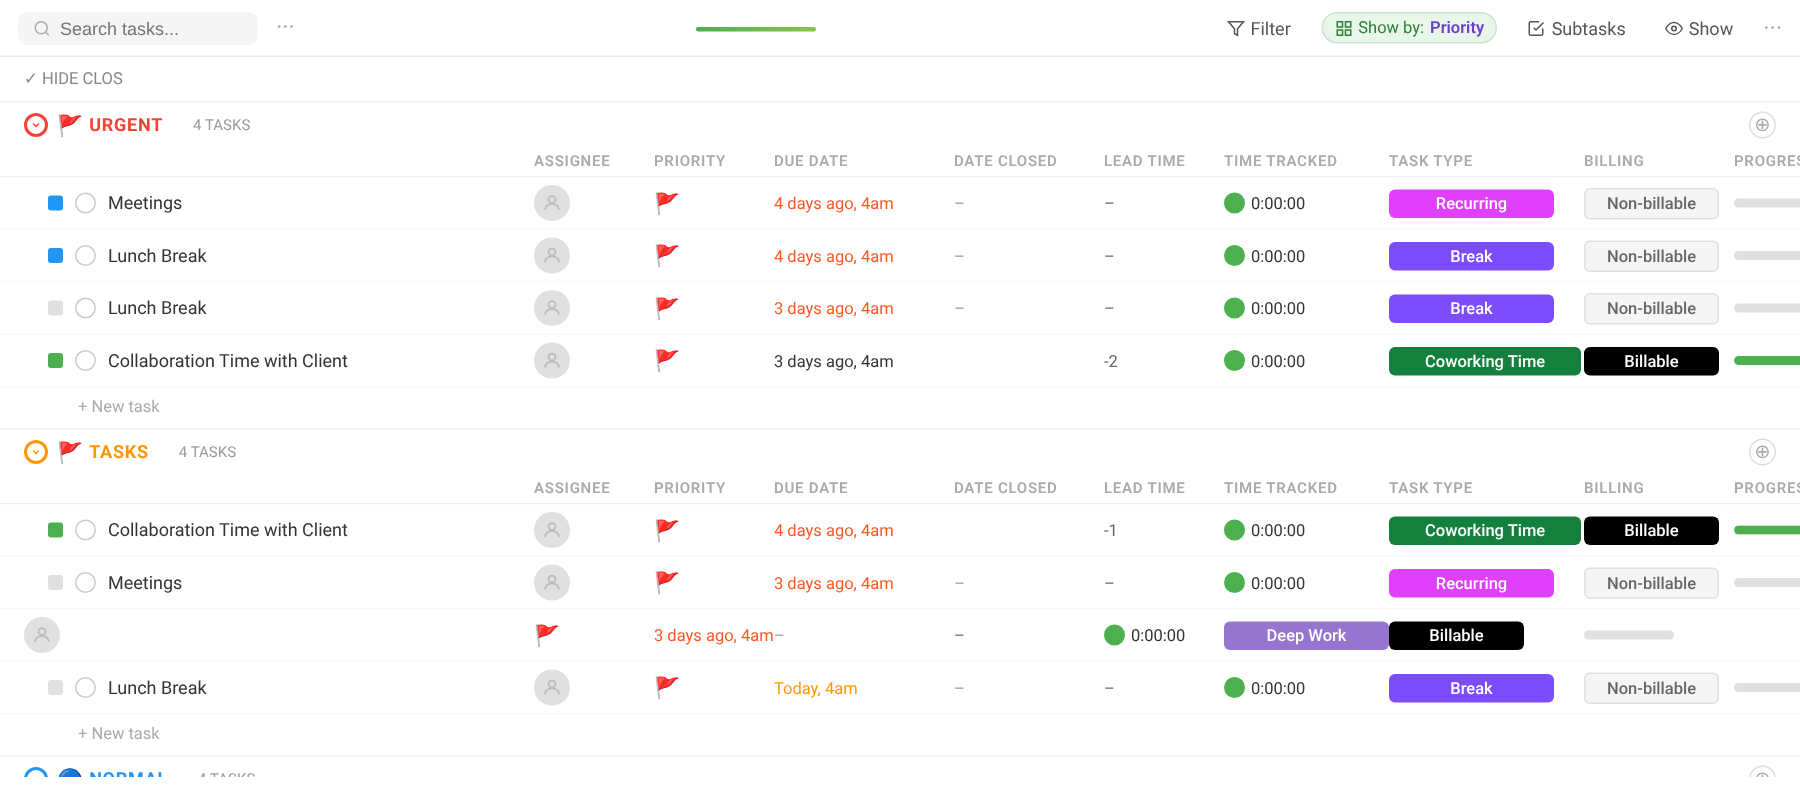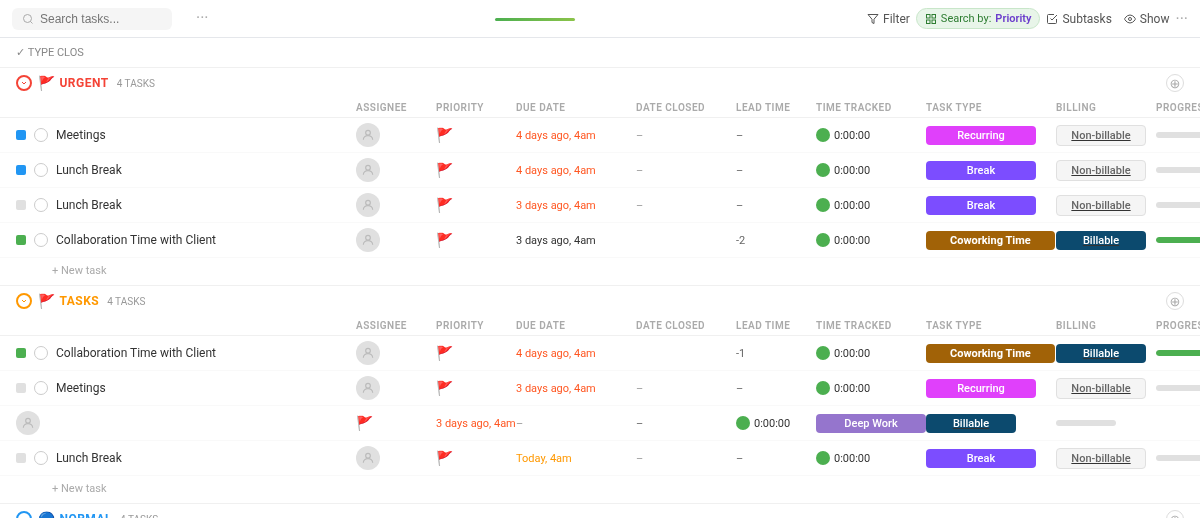--- a/index.html
+++ b/index.html
@@ -18,21 +18,21 @@
       display: flex;
       align-items: center;
       justify-content: space-between;
       padding: 6px 12px;
       border-bottom: 1px solid #e5e7eb;
       height: 38px;
       background: #fff;
     }
     .top-bar-left {
       display: flex;
-      gap: 24px;
+      gap: 12px;
     }
     .search-box {
       display: flex;
       align-items: center;
       gap: 6px;
       background: #f5f5f5;
       border-radius: 6px;
       padding: 4px 10px;
       width: 160px;
     }
@@ -40,20 +40,21 @@
       border: none;
       background: transparent;
       font-size: 12px;
       color: #999;
       outline: none;
       width: 120px;
     }
     .top-bar-right {
       display: flex;
       align-items: center;
+      gap: 14px;
     }
     .top-btn {
       display: flex;
       align-items: center;
       gap: 4px;
       font-size: 12px;
       color: #555;
       cursor: pointer;
       padding: 2px 6px;
       border-radius: 4px;
@@ -132,21 +133,21 @@
       cursor: pointer;
     }
     .section-flag {
       font-size: 14px;
       margin-right: 4px;
     }
     .section-name {
       font-size: 12px;
       font-weight: 700;
       letter-spacing: 0.5px;
-      margin-right: 8px;
+      margin-right: 20px;
     }
     .section-count {
       font-size: 10px;
       color: #999;
       font-weight: 400;
     }
 
     
     .col-headers {
       display: grid;
@@ -171,20 +172,21 @@
       align-items: center;
       border-bottom: 1px solid #f9f9f9;
       background: #fff;
       min-height: 34px;
     }
 
     .task-name-cell {
       display: flex;
       align-items: center;
       gap: 8px;
+      margin-left: 16px;
     }
     .task-color-dot {
       width: 10px;
       height: 10px;
       border-radius: 2px;
       flex-shrink: 0;
     }
     .task-checkbox {
       width: 14px;
       height: 14px;
@@ -262,38 +264,37 @@
       padding: 3px 24px;
       border-radius: 4px;
       font-size: 11px;
       font-weight: 500;
       color: #fff;
       text-align: center;
       min-width: 110px;
     }
     .type-recurring { background: #e040fb; }
     .type-break { background: #7c4dff; }
-    .type-coworking { background: #a16207; font-weight: bold; }
+    .type-coworking { background: #15803d; }
     .type-deepwork { background: #9575cd; }
 
     .billing-cell {
       display: flex;
       align-items: flex-end;
-      text-decoration: underline;
     }
     .billing-badge {
       padding: 3px 10px;
       border-radius: 4px;
       font-size: 11px;
       font-weight: 500;
       text-align: center;
       min-width: 90px;
     }
     .billing-non { background: #f5f5f5; color: #666; border: 1px solid #e0e0e0; }
-    .billing-billable { background: #0c4a6e; color: #fff; }
+    .billing-billable { background: #000000; color: #fff; }
 
     .progress-cell {
       display: flex;
       align-items: center;
       gap: 6px;
     }
     .progress-bar {
       width: 60px;
       height: 6px;
       background: #e0e0e0;
@@ -386,21 +387,21 @@
       </svg>
       <span>Filter</span>
     </div>
     <div class="top-btn group-by-btn">
       <svg width="12" height="12" viewBox="0 0 24 24" fill="none" stroke="#2e7d32" stroke-width="2">
         <rect x="3" y="3" width="7" height="7"></rect>
           <rect x="14" y="3" width="7" height="7"></rect>
           <rect x="14" y="14" width="7" height="7"></rect>
           <rect x="3" y="14" width="7" height="7"></rect>
       </svg>
-      <span>Search by:</span>
+      <span>Show by:</span>
       <span class="group-by-priority">Priority</span>
     </div>
     <div class="top-btn">
       <svg width="12" height="12" viewBox="0 0 24 24" fill="none" stroke="#555" stroke-width="2">
         <polyline points="9 11 12 14 22 4"></polyline>
           <path d="M21 12v7a2 2 0 0 1-2 2H5a2 2 0 0 1-2-2V5a2 2 0 0 1 2-2h11"></path>
       </svg>
       <span>Subtasks</span>
     </div>
     <div class="top-btn">
@@ -408,21 +409,21 @@
         <path d="M1 12s4-8 11-8 11 8 11 8-4 8-11 8-11-8-11-8z"></path>
           <circle cx="12" cy="12" r="3"></circle>
       </svg>
       <span>Show</span>
     </div>
     <span class="ellipsis-icon">···</span>
   </div>
 </div>
 
 <div class="page-header">
-  <span class="hide-close-btn">✓ TYPE CLOS</span>
+  <span class="hide-close-btn">✓ HIDE CLOS</span>
 </div>
 
 <div class="main-content" id="main-content">
 <div class="section urgent">
       <div class="section-header">
     <div class="section-toggle" style="border-color:#f44336;color:#f44336">
       <svg width="8" height="8" viewBox="0 0 24 24" fill="none" stroke="currentColor" stroke-width="3">
             <polyline points="6 9 12 15 18 9"></polyline>
           </svg>
     </div>

